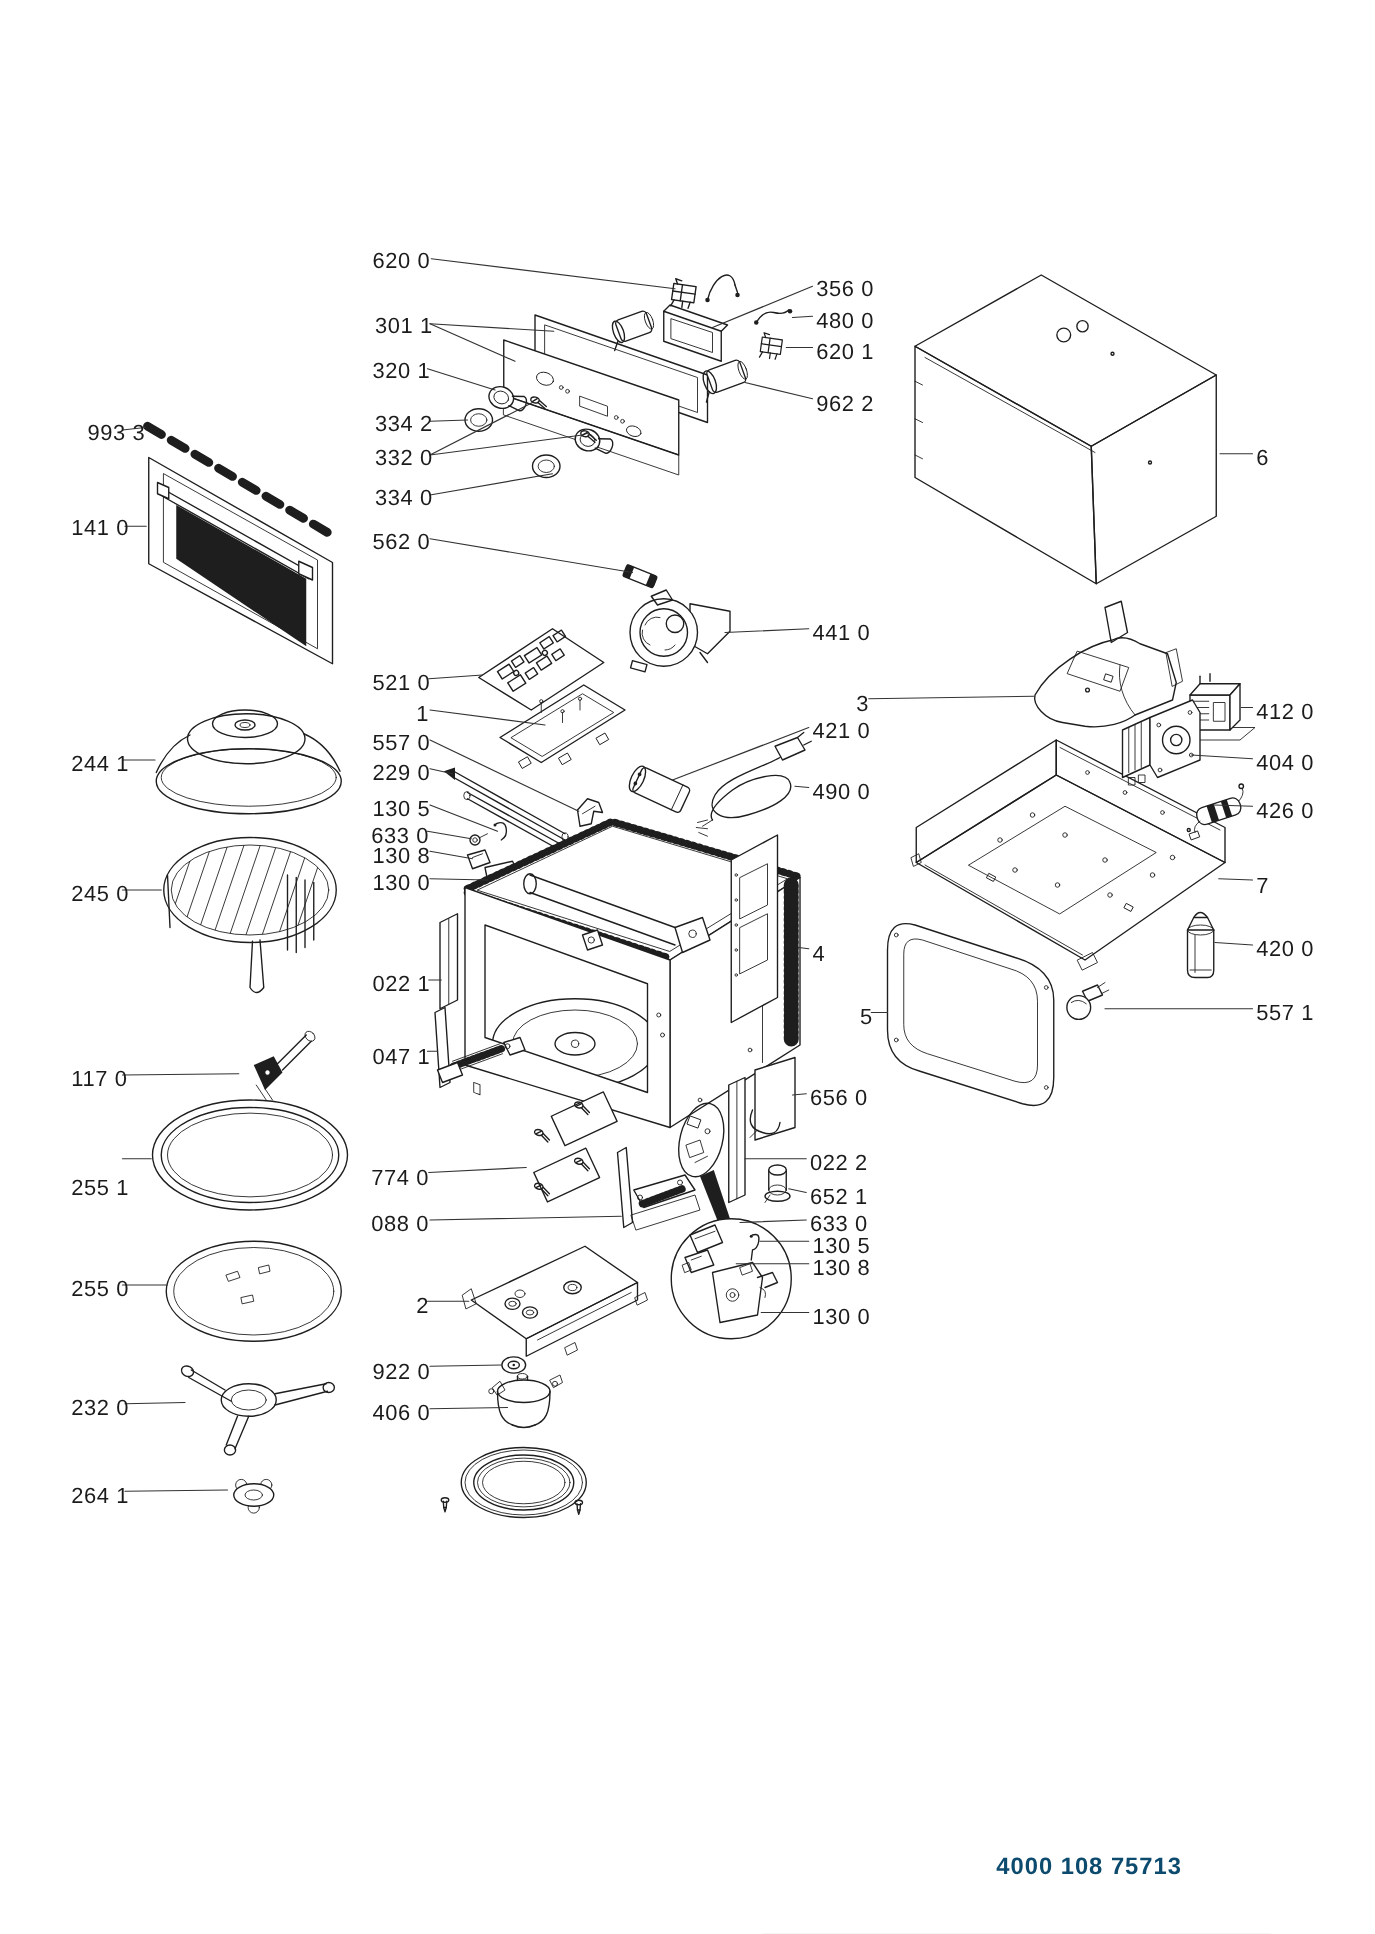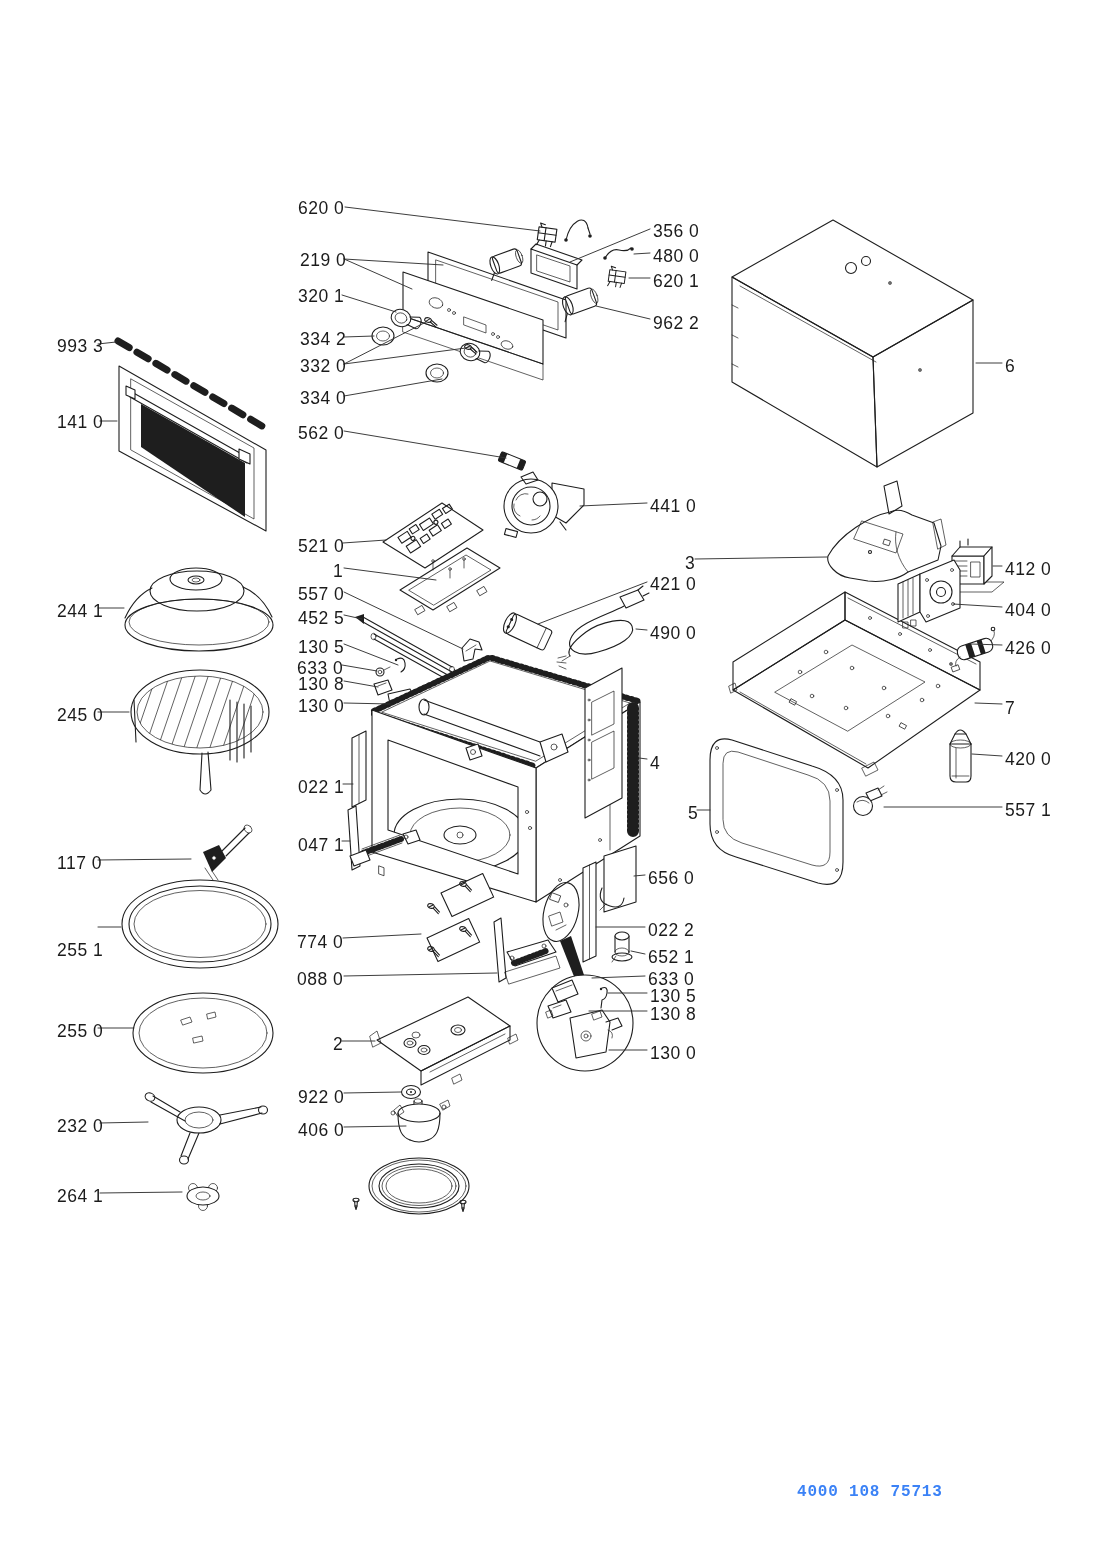--- a/index.html
+++ b/index.html
@@ -9,21 +9,21 @@
   #art *{fill:none;stroke:#1e1e1e;stroke-width:1.1;stroke-linecap:round;stroke-linejoin:round;}
   #art .wf{fill:#ffffff;}
   #art .bf{fill:#1e1e1e;stroke:none;}
   #art .thin{stroke-width:0.7;}
   #art .ld{stroke:#333333;stroke-width:0.95;}
   #art .hz{stroke-width:6;stroke-dasharray:1.6 3.4;}
   #art .hz2{stroke-width:12;stroke-dasharray:1.6 2.9;}
   #art .strip{stroke-width:7;stroke-dasharray:13 9;}
   #art .coil{stroke-width:6;stroke-dasharray:1.7 2.3;}
   .lbl{position:absolute;font-size:17.5px;color:#1b1b1b;letter-spacing:.5px;white-space:nowrap;}
-  .footer{position:absolute;font-size:16px;font-weight:bold;color:#3b82f6;letter-spacing:.8px;white-space:nowrap;font-family:Liberation Mono, monospace;}
+  .footer{position:absolute;font-size:19px;font-weight:bold;color:#0c4a6e;letter-spacing:.8px;white-space:nowrap;}
 </style>
 </head>
 <body>
 
 <div class="page">
 
 <svg id="art" width="1100" height="1547" viewBox="0 0 1100 1547">
   <defs>
     <g id="scr">
       <ellipse cx="0" cy="0" rx="3.4" ry="2.3"></ellipse>
@@ -643,38 +643,38 @@
     <line class="ld" x1="98" y1="1028" x2="134" y2="1028"></line>
     <line class="ld" x1="342" y1="1041" x2="375" y2="1041"></line>
     <line class="ld" x1="344" y1="1093" x2="401" y2="1092"></line>
     <line class="ld" x1="344" y1="1127" x2="406" y2="1126"></line>
     <line class="ld" x1="100" y1="1123" x2="148" y2="1122"></line>
     <line class="ld" x1="100" y1="1193" x2="182" y2="1192"></line>
   </g>
 </svg>
 
 <div class="lbl" style="left:298px;top:198px">620 0</div>
-<div class="lbl" style="left:300px;top:250px">219 0</div>
+<div class="lbl" style="left:300px;top:250px">301 1</div>
 <div class="lbl" style="left:298px;top:286px">320 1</div>
 <div class="lbl" style="left:300px;top:329px">334 2</div>
 <div class="lbl" style="left:300px;top:356px">332 0</div>
 <div class="lbl" style="left:300px;top:388px">334 0</div>
-<div class="lbl" style="left:57px;top:336px">993 3</div>
+<div class="lbl" style="left:70px;top:336px">993 3</div>
 <div class="lbl" style="left:57px;top:412px">141 0</div>
 <div class="lbl" style="left:298px;top:423px">562 0</div>
 <div class="lbl" style="left:653px;top:221px">356 0</div>
 <div class="lbl" style="left:653px;top:246px">480 0</div>
 <div class="lbl" style="left:653px;top:271px">620 1</div>
 <div class="lbl" style="left:653px;top:313px">962 2</div>
 <div class="lbl" style="left:1005px;top:356px">6</div>
 <div class="lbl" style="left:650px;top:496px">441 0</div>
 <div class="lbl" style="left:298px;top:536px">521 0</div>
 <div class="lbl" style="left:333px;top:561px">1</div>
 <div class="lbl" style="left:298px;top:584px">557 0</div>
-<div class="lbl" style="left:298px;top:608px">452 5</div>
+<div class="lbl" style="left:298px;top:608px">229 0</div>
 <div class="lbl" style="left:298px;top:637px">130 5</div>
 <div class="lbl" style="left:297px;top:658px">633 0</div>
 <div class="lbl" style="left:298px;top:674px">130 8</div>
 <div class="lbl" style="left:298px;top:696px">130 0</div>
 <div class="lbl" style="left:57px;top:601px">244 1</div>
 <div class="lbl" style="left:57px;top:705px">245 0</div>
 <div class="lbl" style="left:685px;top:553px">3</div>
 <div class="lbl" style="left:650px;top:574px">421 0</div>
 <div class="lbl" style="left:650px;top:623px">490 0</div>
 <div class="lbl" style="left:1005px;top:559px">412 0</div>

